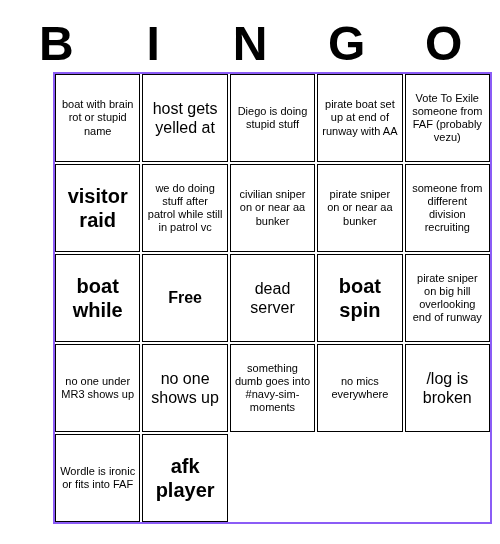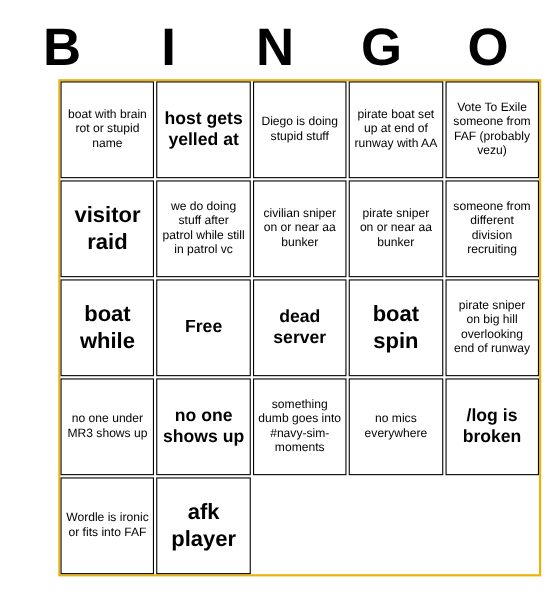--- a/index.html
+++ b/index.html
@@ -25,21 +25,21 @@
       font-size: 48px;
       font-weight: bold;
       width: 88px;
       text-align: center;
       line-height: 1;
     }
     .bingo-grid {
       display: grid;
       grid-template-columns: repeat(5, 1fr);
       gap: 2px;
-      border: 2px solid #eab308;
+      border: 2px solid #8b5cf6;
       margin-left: 45px;
     }
     .bingo-cell {
       border: 1px solid #000;
       min-height: 88px;
       display: flex;
       align-items: center;
       justify-content: center;
       text-align: center;
       padding: 4px;
@@ -50,21 +50,21 @@
     .bingo-cell.free {
       font-size: 16px;
       font-weight: bold;
     }
     .bingo-cell.large-text {
       font-size: 20px;
       font-weight: bold;
     }
     .bingo-cell.medium-large {
       font-size: 16px;
-      font-weight: bold;
+      font-weight: normal;
     }
   </style>
 </head>
 <body>
 
 <div class="bingo-container">
   <div class="bingo-title">
   <span>B</span>
       <span>I</span>
       <span>N</span>

